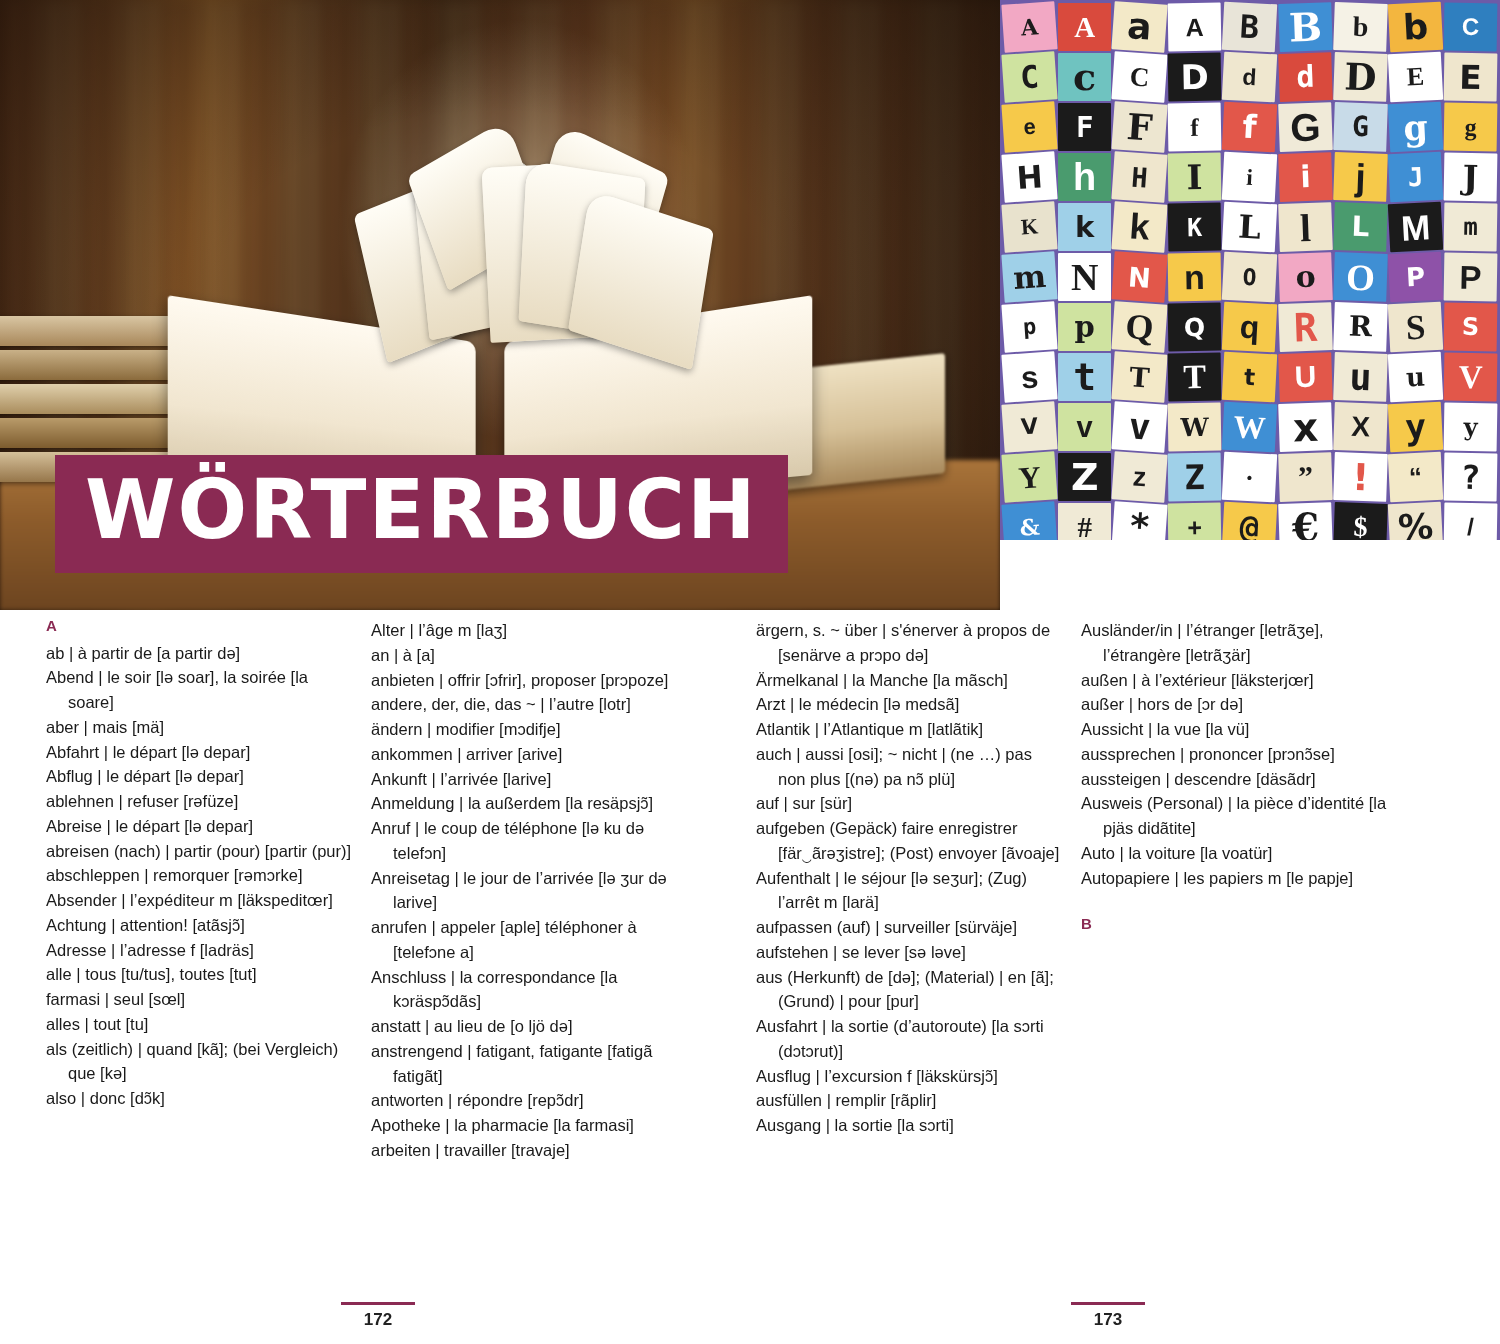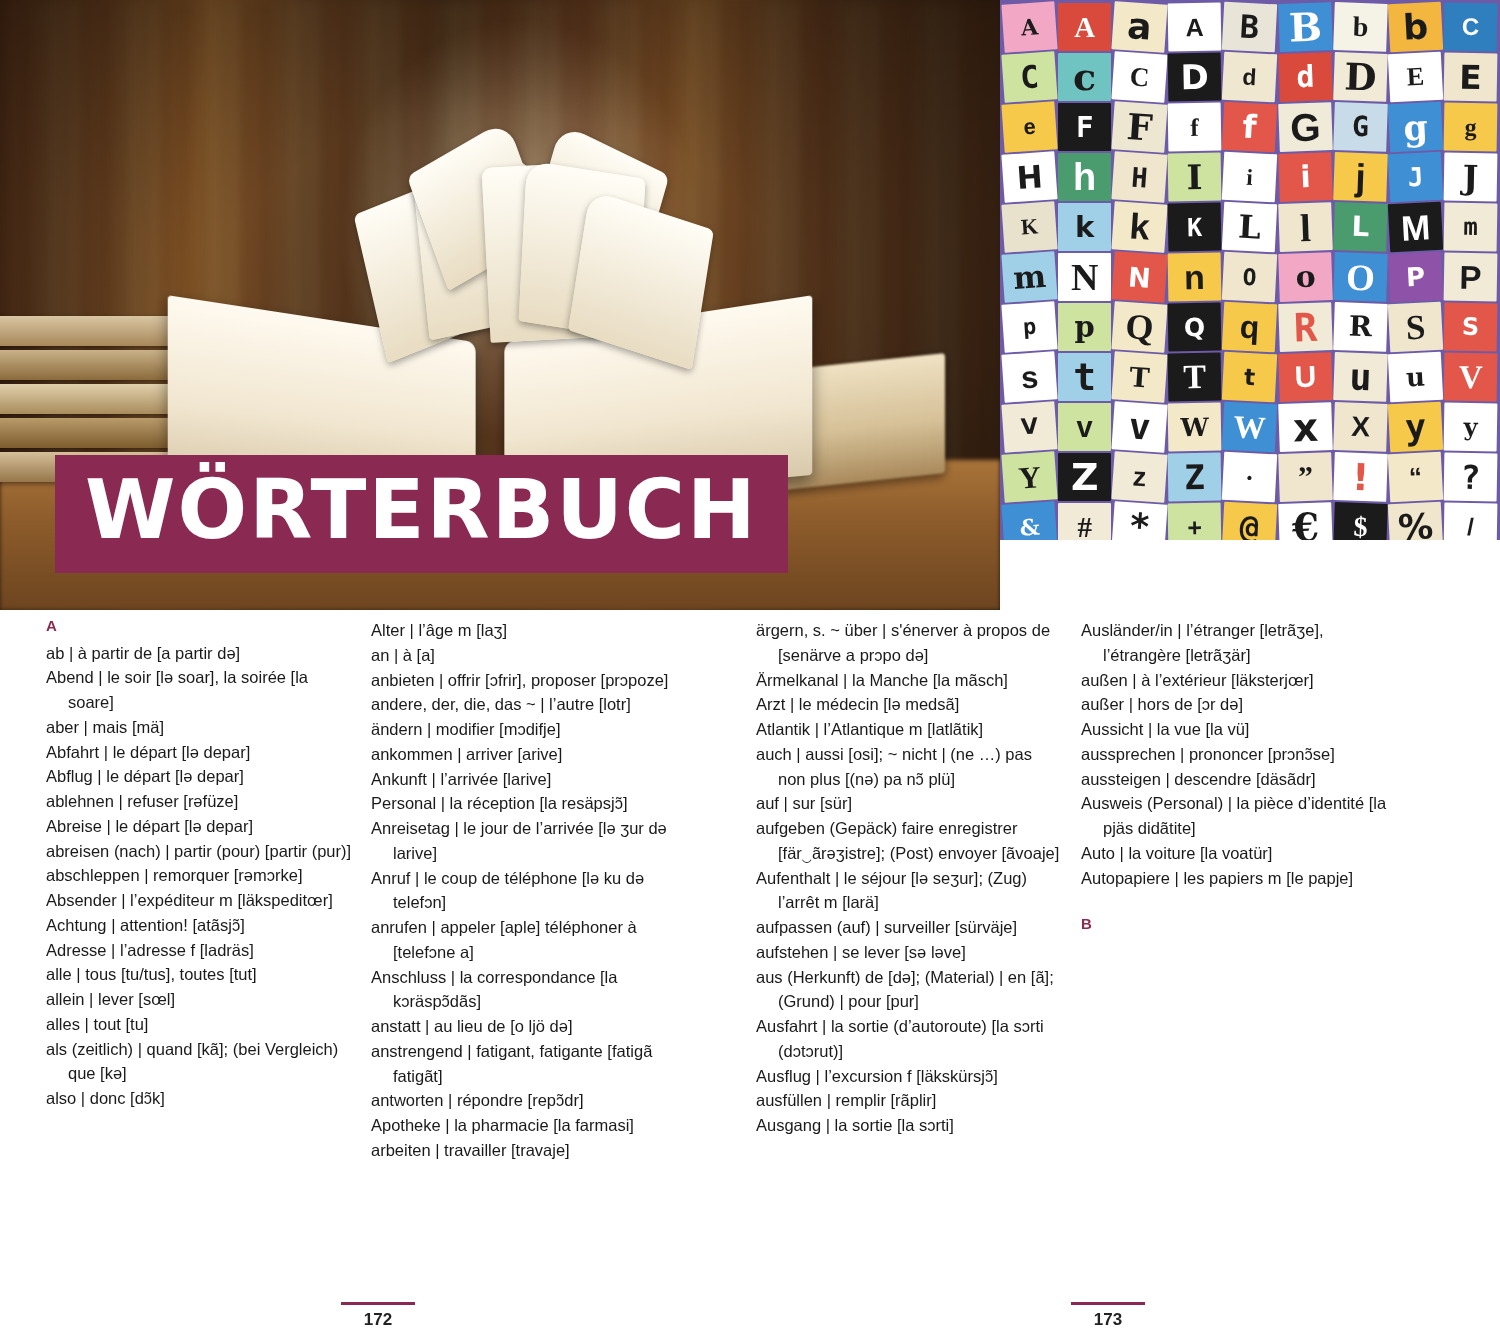--- a/index.html
+++ b/index.html
@@ -354,39 +354,39 @@
           <p class="entry">Abfahrt | le départ [lə depar]</p>
           <p class="entry">Abflug | le départ [lə depar]</p>
           <p class="entry">ablehnen | refuser [rəfüze]</p>
           <p class="entry">Abreise | le départ [lə depar]</p>
           <p class="entry">abreisen (nach) | partir (pour) [partir (pur)]</p>
           <p class="entry">abschleppen | remorquer [rəmɔrke]</p>
           <p class="entry">Absender | l’expéditeur m [läkspeditœr]</p>
           <p class="entry">Achtung | attention! [atãsjɔ̃]</p>
           <p class="entry">Adresse | l’adresse f [ladräs]</p>
           <p class="entry">alle | tous [tu/tus], toutes [tut]</p>
-          <p class="entry">allein | lever [sœl]</p>
+          <p class="entry">farmasi | seul [sœl]</p>
           <p class="entry">alles | tout [tu]</p>
           <p class="entry">als (zeitlich) | quand [kã]; (bei Vergleich) que [kə]</p>
           <p class="entry">also | donc [dɔ̃k]</p>
         </div>
     </div>
 
     <div class="col">
       <div id="c1">
           <p class="entry">Alter | l’âge m [laʒ]</p>
           <p class="entry">an | à [a]</p>
           <p class="entry">anbieten | offrir [ɔfrir], proposer [prɔpoze]</p>
           <p class="entry">andere, der, die, das ~ | l’autre [lotr]</p>
           <p class="entry">ändern | modifier [mɔdifje]</p>
           <p class="entry">ankommen | arriver [arive]</p>
           <p class="entry">Ankunft | l’arrivée [larive]</p>
-          <p class="entry">Personal | la réception [la resäpsjɔ̃]</p>
+          <p class="entry">Anmeldung | la außerdem [la resäpsjɔ̃]</p>
+          <p class="entry">Anruf | le coup de téléphone [lə ku də telefɔn]</p>
           <p class="entry">Anreisetag | le jour de l’arrivée [lə ʒur də larive]</p>
-          <p class="entry">Anruf | le coup de téléphone [lə ku də telefɔn]</p>
           <p class="entry">anrufen | appeler [aple] téléphoner à [telefɔne a]</p>
           <p class="entry">Anschluss | la correspondance [la kɔräspɔ̃dãs]</p>
           <p class="entry">anstatt | au lieu de [o ljö də]</p>
           <p class="entry">anstrengend | fatigant, fatigante [fatigã fatigãt]</p>
           <p class="entry">antworten | répondre [repɔ̃dr]</p>
           <p class="entry">Apotheke | la pharmacie [la farmasi]</p>
           <p class="entry">arbeiten | travailler [travaje]</p>
         </div>
     </div>
 

